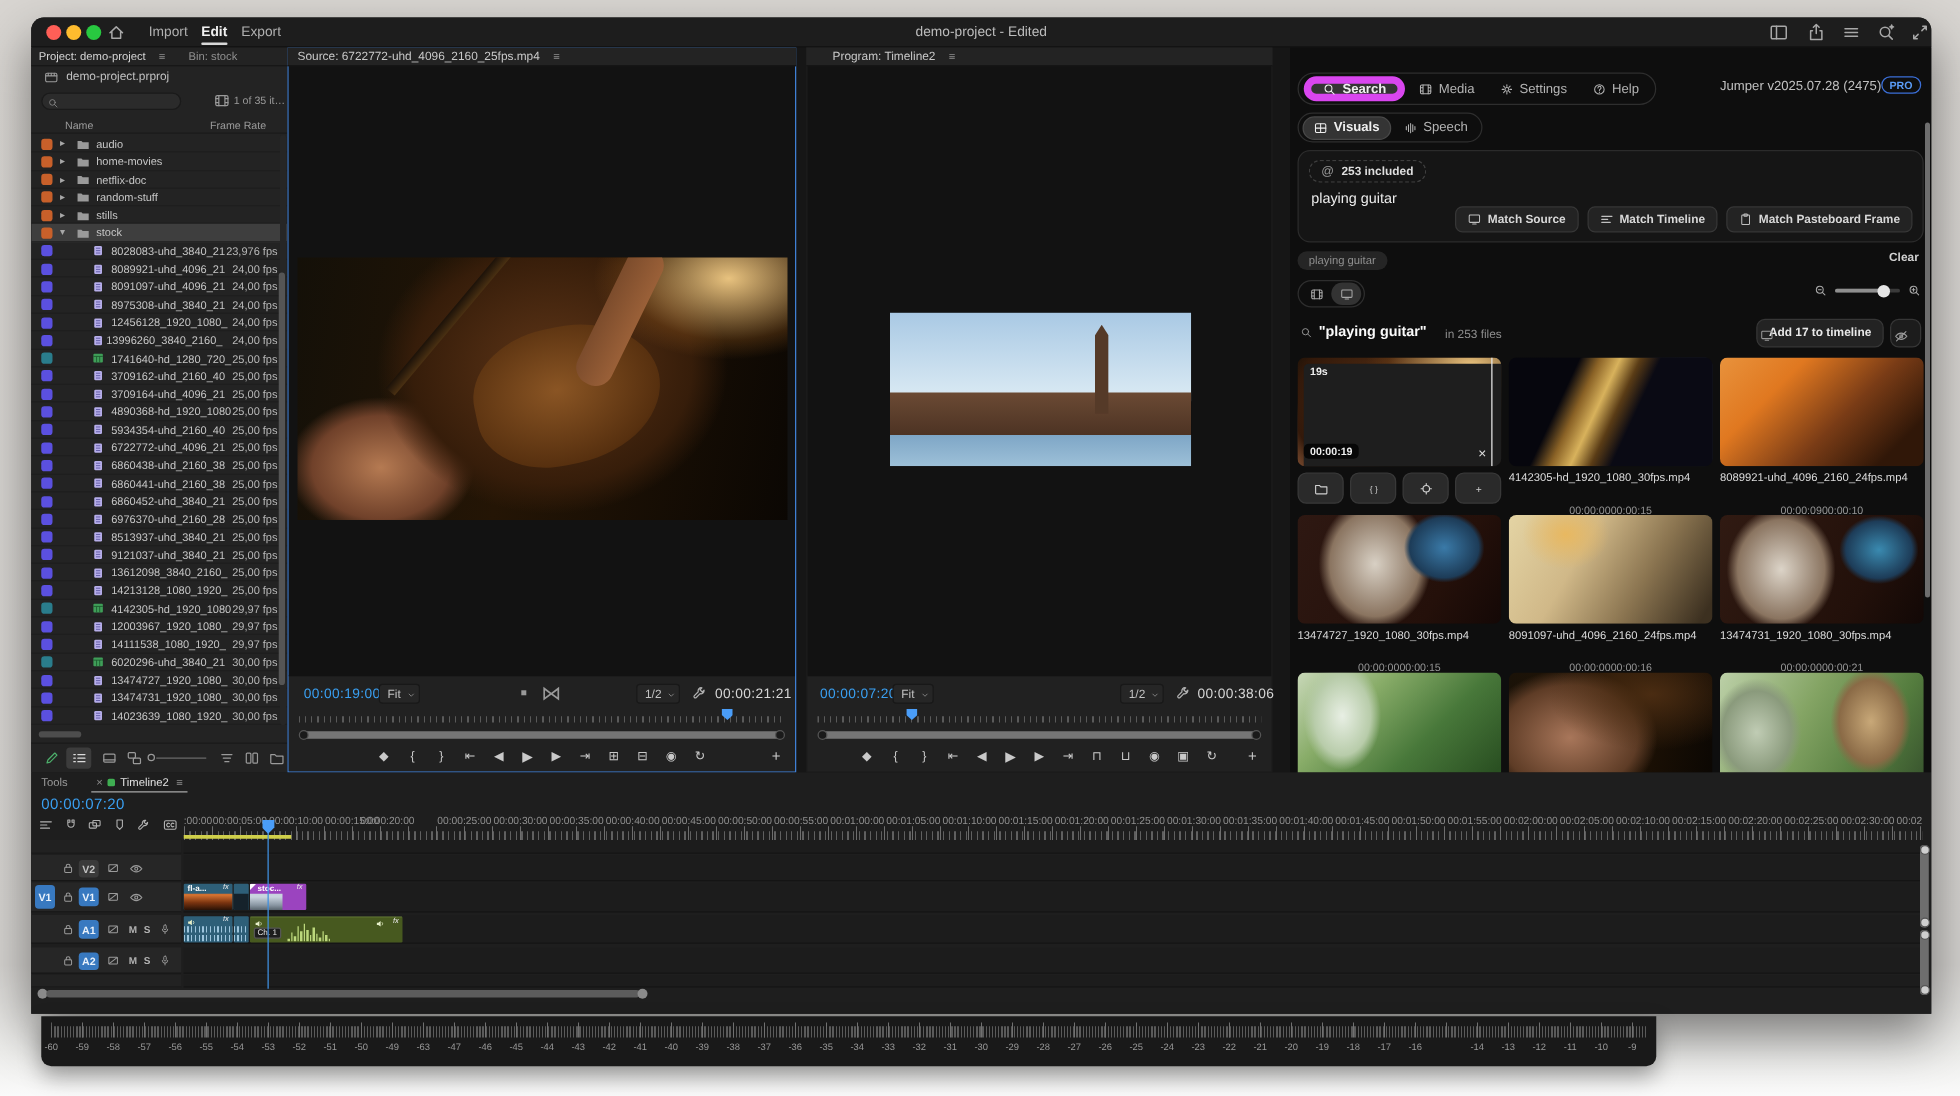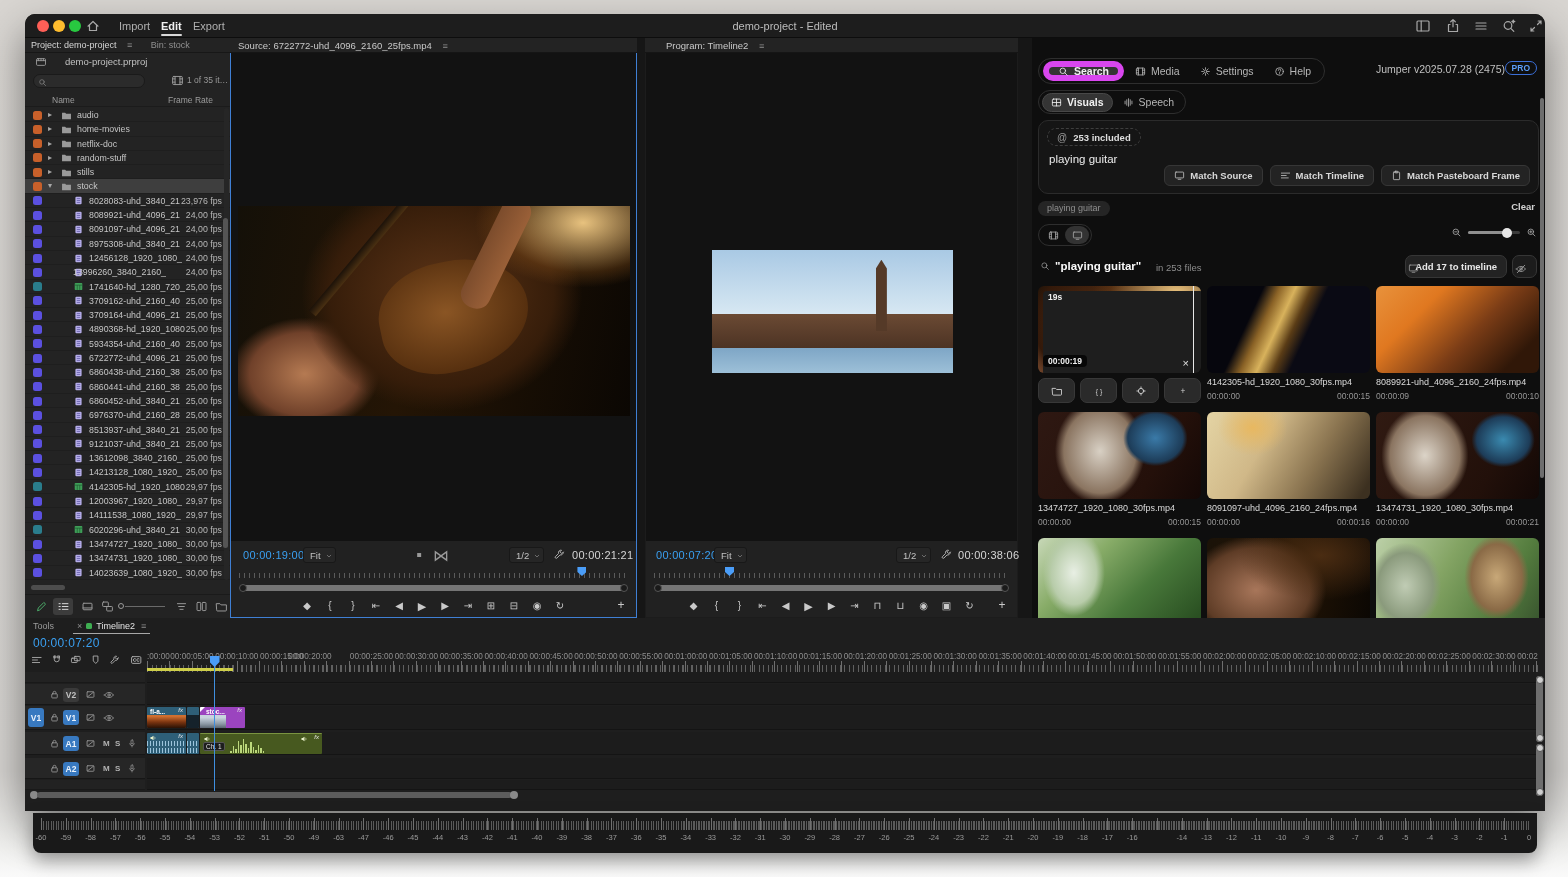--- a/index.html
+++ b/index.html
@@ -25,21 +25,21 @@
   .phead-strip{position:absolute;left:0;top:0;right:0;height:15px;background:#232323;border-bottom:1px solid #151515;font-size:9.5px;color:#c9c9c9;line-height:15px;white-space:nowrap}
   .pmenu-g{color:#8d8d8d;font-size:9px;margin-left:8px}
 
   
   .proj{position:absolute;left:0;top:24px;width:205px;height:580px;background:#232323;overflow:hidden}
   .proj .tabrow{position:absolute;left:0;top:0;width:100%;height:15px;background:#232323;border-bottom:1px solid #171717;font-size:9px;line-height:15px;white-space:nowrap;overflow:hidden}
   .proj .tabrow .t1{color:#d6d6d6;margin-left:6px}
   .proj .tabrow .t2{color:#909090;margin-left:16px}
   .binrow{position:absolute;left:0;top:16px;width:100%;height:15px;line-height:15px;font-size:9.5px;color:#c2c2c2}
   .binrow .ic{position:absolute;left:10px;top:2px;width:12px;height:12px;color:#9a9a9a}
-  .binrow span.nm{margin-left:40px}
+  .binrow span.nm{margin-left:28px}
   .psearch{position:absolute;left:0;top:33px;width:100%;height:20px}
   .sbox{position:absolute;left:8px;top:3px;width:112px;height:14px;background:#2b2b2b;border-radius:7px;border:1px solid #1a1a1a}
   .sbox .ic{position:absolute;left:4px;top:2.5px;width:9px;height:9px;color:#8a8a8a}
   .psearch .filmic{position:absolute;left:146px;top:3px;width:13px;height:13px;color:#9a9a9a}
   .pcount{position:absolute;left:162px;top:4px;font-size:8.5px;color:#9a9a9a;white-space:nowrap}
   .pcols{position:absolute;left:0;top:57px;width:100%;height:12px;font-size:8.5px;color:#9c9c9c;border-bottom:1px solid #1b1b1b}
   .pcols .c1{position:absolute;left:27px}
   .pcols .c2{position:absolute;left:143px}
   .plist{position:absolute;left:0;top:70px;width:100%;height:472px;overflow:hidden}
   .prow{position:relative;height:14.3px;font-size:8.8px;color:#c6c6c6;border-bottom:1px solid #1e1e1e;white-space:nowrap}
@@ -130,21 +130,21 @@
   .jresq{position:absolute;left:17px;top:6px;font-size:11.5px;color:#fafafa;font-weight:bold}
   .jresc{position:absolute;left:118px;top:8px;font-size:9.5px;color:#8d8d8d}
   .jaddbtn{position:absolute;right:32px;top:1px;height:23px;display:flex;align-items:center;gap:6px;background:#232323;border:1px solid #363636;border-radius:7px;padding:0 9px;font-size:9.5px;color:#e8e8e8;font-weight:bold}
   .jaddbtn .ic{width:11px;height:11px}
   .jeyebtn{position:absolute;right:2px;top:1px;width:25px;height:23px;background:#1c1c1c;border:1px solid #363636;border-radius:7px;display:flex;align-items:center;justify-content:center;color:#cfcfcf}
   .jeyebtn .ic{width:12px;height:12px}
   .jgrid{position:absolute;left:6px;top:248px;width:501px;display:grid;grid-template-columns:repeat(3,163px);grid-auto-rows:120px;gap:6px 6px}
   .jcard{position:relative;border-radius:6px}
   .jthumb{position:relative;width:100%;height:87px;border-radius:6px;background:#222;overflow:hidden}
   .jname{margin-top:4px;font-size:9px;color:#dcdcdc;white-space:nowrap;overflow:hidden}
-  .jtcrow{margin-top:4px;display:flex;justify-content:space-between;font-size:8.5px;color:#969696}
+  .jtcrow{margin-top:16px;display:flex;justify-content:center;font-size:8.5px;color:#969696}
   .jbadge{position:absolute;background:rgba(0,0,0,.75);color:#f0f0f0;font-size:8.5px;border-radius:4px;padding:1px 5px;font-weight:bold}
   .jbadge.tl{left:5px;top:5px}
   .jbadge.bl{left:5px;bottom:6px}
   .jclose{position:absolute;right:12px;bottom:4px;color:#e0e0e0;font-size:11px}
   .jscrubline{position:absolute;right:7px;top:0;width:1.5px;height:100%;background:#e8e8e8}
   .jactions{position:absolute;left:0;right:0;top:92px;display:flex;gap:5px}
   .jabtn{flex:1;height:25px;background:#2a2a2a;border:1px solid #383838;border-radius:7px;display:flex;align-items:center;justify-content:center;color:#d0d0d0;font-size:9.5px}
   .jabtn .ic{width:12px;height:12px}
   .jvscroll{position:absolute;right:1px;top:60px;width:4px;height:380px;background:#6e6e6e;border-radius:2px}
   
@@ -202,21 +202,21 @@
   .spikes i{display:block;width:1.5px;background:#bcd87c}
   .cornertri{position:absolute;left:0;top:0;width:5px;height:5px;background:#fff;clip-path:polygon(0 0,100% 0,0 100%)}
   .tl-hscroll{position:absolute;left:5px;top:173px;height:8px}
   .tl-hs-bar{position:absolute;left:7px;top:1px;width:475px;height:6px;background:#5c5c5c;border-radius:3px}
   .tl-hs-dot{position:absolute;top:0;width:8px;height:8px;background:#8a8a8a;border-radius:50%}
   .tl-vscroll{position:absolute;left:1511px;width:7px;background:#2d2d2d;border-radius:3px}
   .tl-vs-thumb{position:absolute;left:0;width:7px;background:#6e6e6e;border-radius:3px}
   .tl-vs-dot{position:absolute;left:-0.5px;width:8px;height:8px;background:#cfcfcf;border:1px solid #555;border-radius:50%}
 
   
-  .bwin{position:absolute;left:33px;top:813px;width:1504px;height:40px;background:#191919;border-radius:0 0 8px 8px;box-shadow:0 8px 18px rgba(0,0,0,.35);overflow:hidden}
+  .bwin{position:absolute;left:33px;top:813px;width:1292px;height:40px;background:#191919;border-radius:0 0 8px 8px;box-shadow:0 8px 18px rgba(0,0,0,.35);overflow:hidden}
   .bticks{position:absolute;left:8px;right:8px;top:8px;height:9px;background:repeating-linear-gradient(90deg,#5a5a5a 0 1px,transparent 1px 2.5px)}
   .bticks2{position:absolute;left:8px;right:8px;top:5px;height:12px;background:repeating-linear-gradient(90deg,#707070 0 1px,transparent 1px 24.8px)}
   .blabel{position:absolute;top:20px;font-size:7.5px;color:#9a9a9a;transform:translateX(-50%)}
 </style>
 </head>
 <body>
 
 <div class="desk" style="position:absolute;inset:0">
 
 <div class="win">
@@ -417,21 +417,21 @@
             <span class="rate">24,00 fps</span>
           </div>
           <div class="prow">
             <span class="chip" style="background:#5b50e0"></span>
             <span class="fic ic" style="left:48px">
               <svg viewBox="0 0 16 16">
                 <rect x="3.5" y="2.5" width="9" height="11" rx="1.5" fill="#b7aeea"></rect>
                 <path d="M5.5 5.2h5M5.5 8h5M5.5 10.8h5" stroke="#56509d" stroke-width="1"></path>
               </svg>
             </span>
-            <span class="nm" style="left:48px">13996260_3840_2160_</span>
+            <span class="nm" style="left:60px">13996260_3840_2160_</span>
             <span class="rate">24,00 fps</span>
           </div>
           <div class="prow">
             <span class="chip" style="background:#2a7d8c"></span>
             <span class="fic ic" style="left:48px">
               <svg viewBox="0 0 16 16">
                 <rect x="2.5" y="3" width="11" height="10" rx="1" fill="#3f9e58"></rect>
                 <path d="M2.5 6h11M6.2 6v7M9.8 6v7" stroke="#1d5a2e" stroke-width="1"></path>
               </svg>
             </span>

